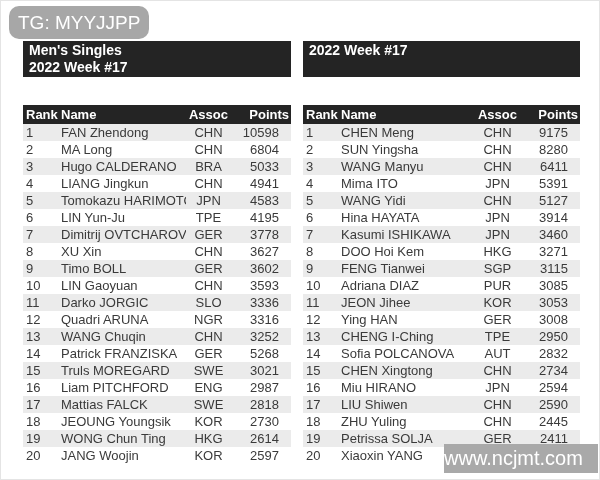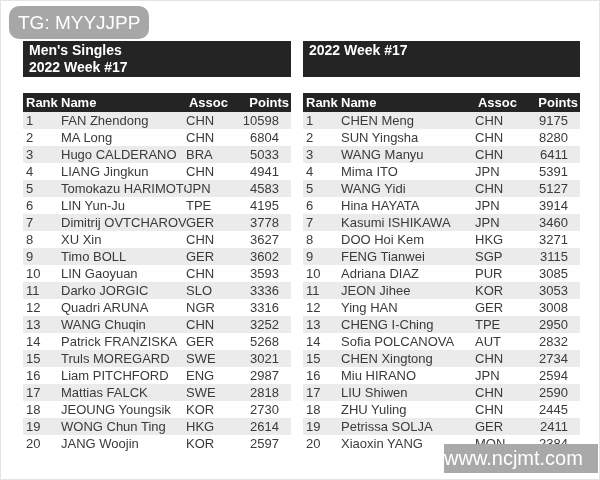--- a/index.html
+++ b/index.html
@@ -41,21 +41,21 @@
 
   .title-block {
     background: #242424;
     color: #ffffff;
     font-weight: bold;
     font-size: 14px;
     line-height: 17px;
     height: 36px;
     box-sizing: border-box;
     padding: 1px 0 0 6px;
-    margin-bottom: 16px;
+    margin-bottom: 28px;
   }
 
   table.ranking {
     width: 100%;
     border-collapse: collapse;
     font-size: 13px;
     table-layout: fixed;
   }
   table.ranking thead th {
     background: #242424;
@@ -73,21 +73,21 @@
   table.ranking tbody td {
     height: 17px;
     line-height: 17px;
     padding: 0;
     color: #3a3a3a;
     white-space: nowrap;
     overflow: hidden;
   }
   table.ranking tbody tr:nth-child(odd) { background: #ebebeb; }
   table.ranking td.rank   { padding-left: 3px; }
-  table.ranking td.assoc  { text-align: left; }
+  table.ranking td.assoc  { text-align: center; }
   table.ranking td.points { text-align: right; padding-right: 12px; }
 
   
   .watermark {
     position: absolute;
     left: 443px; top: 443px;
     width: 154px; height: 29px;
     background: #a9a9a9;
     color: #ffffff;
     font-size: 20px;

